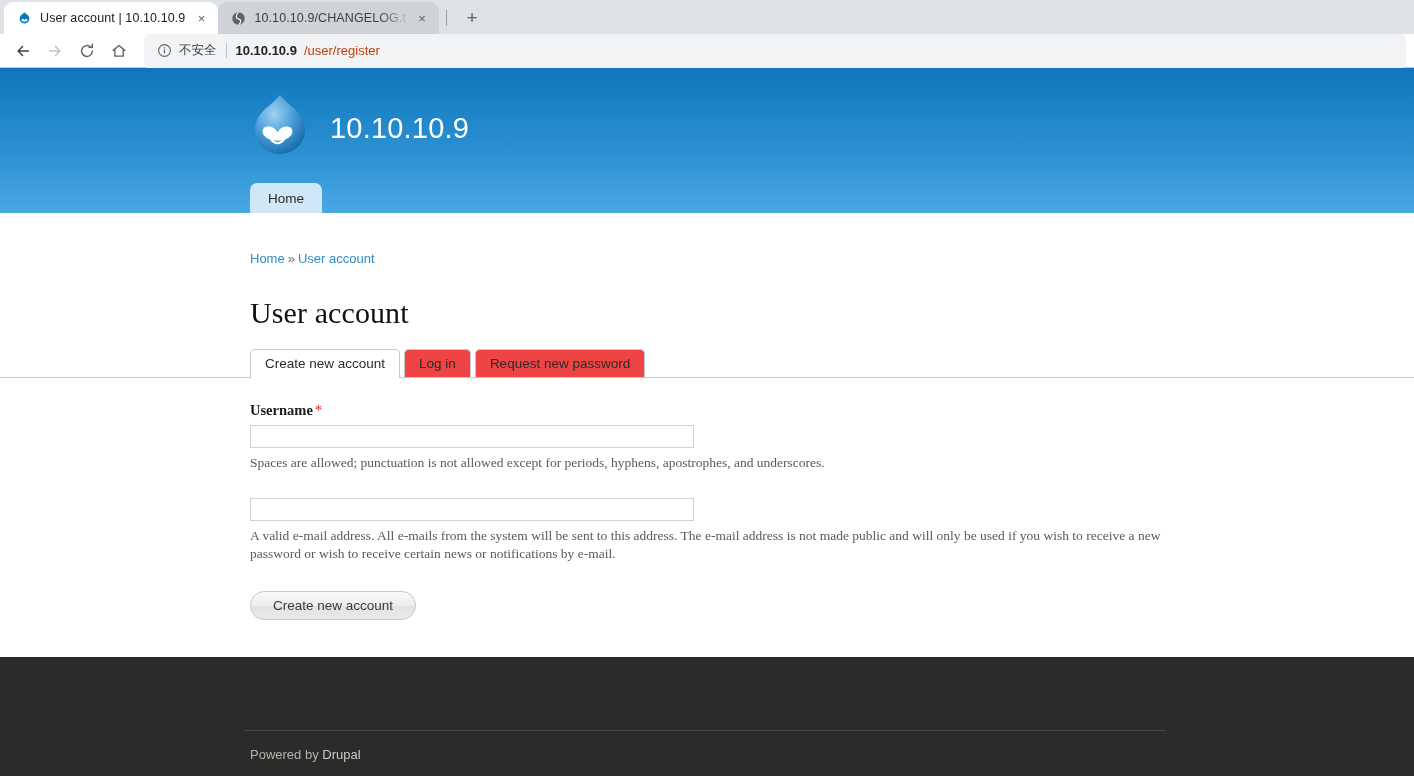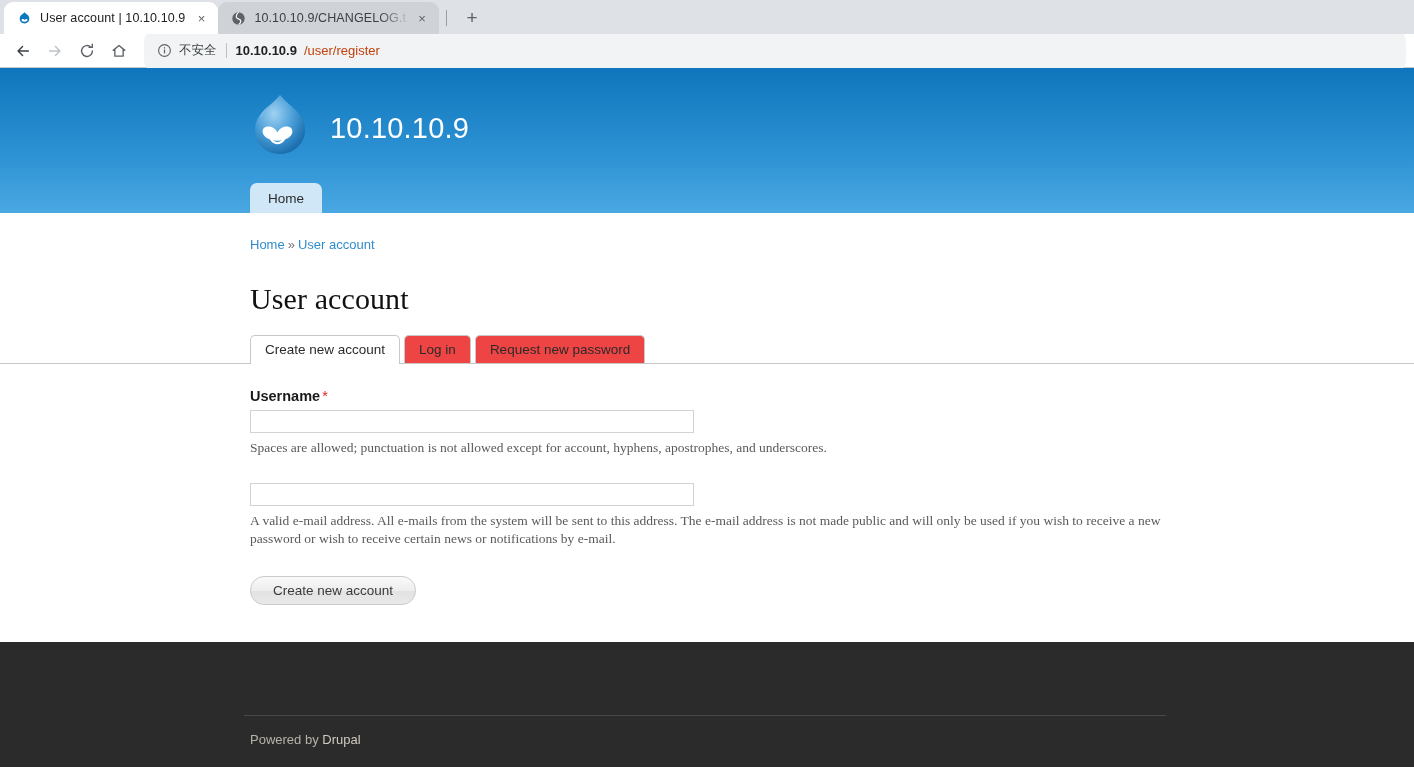--- a/index.html
+++ b/index.html
@@ -174,21 +174,21 @@
   .nav-tab {
     background: #cfe7f7;
     color: #2b2b2b;
     font-size: 13.5px;
     padding: 8px 18px 7px 18px;
     border-radius: 7px 7px 0 0;
   }
 
   .content-wrap {
     width: 926px;
-    margin: 2px auto;
+    margin: 16px auto;
     position: relative;
   }
   .breadcrumb {
     padding-top: 22px;
     font-size: 13px;
     color: #55a3da;
     padding-left: 6px;
   }
   .breadcrumb a { color: #2f8ccc; text-decoration: none; }
   .crumb-sep { color: #777; margin: 0 3px; }
@@ -241,21 +241,21 @@
     position: absolute;
     left: 0; right: 0; bottom: -1px;
     height: 2px;
     background: #ffffff;
     z-index: 4;
   }
 
   .form-area { padding-left: 6px; padding-top: 24px; }
   .form-item { margin-bottom: 0; }
   .field-label {
-    font-family: Liberation Sans, sans-serif;
+    font-family: Liberation Serif, serif;
     font-weight: bold;
     font-size: 14.5px;
     color: #1a1a1a;
     display: block;
     margin-bottom: 6px;
   }
   .req-star { color: #e02424; font-weight: normal; margin-left: 2px; }
   .text-field {
     width: 444px;
     height: 23px;
@@ -435,21 +435,21 @@
       <div class="local-tab">Request new password</div>
     </div>
 
     <div class="form-area">
 
       <div class="form-item">
         <label class="field-label">
           <span>Username</span><span class="req-star">*</span>
         </label>
         <input class="text-field" type="text" value="" style="">
-        <div class="field-desc">Spaces are allowed; punctuation is not allowed except for account, hyphens, apostrophes, and underscores.</div>
+        <div class="field-desc">Spaces are allowed; punctuation is not allowed except for periods, hyphens, apostrophes, and underscores.</div>
       </div>
 
       <div class="spacer-28"></div>
 
       <div class="form-item">
         <input class="text-field" type="text" value="" style="">
         <div class="field-desc">A valid e-mail address. All e-mails from the system will be sent to this address. The e-mail address is not made public and will only be used if you wish to receive a new password or wish to receive certain news or notifications by e-mail.</div>
       </div>
 
       <div class="submit-wrap">

